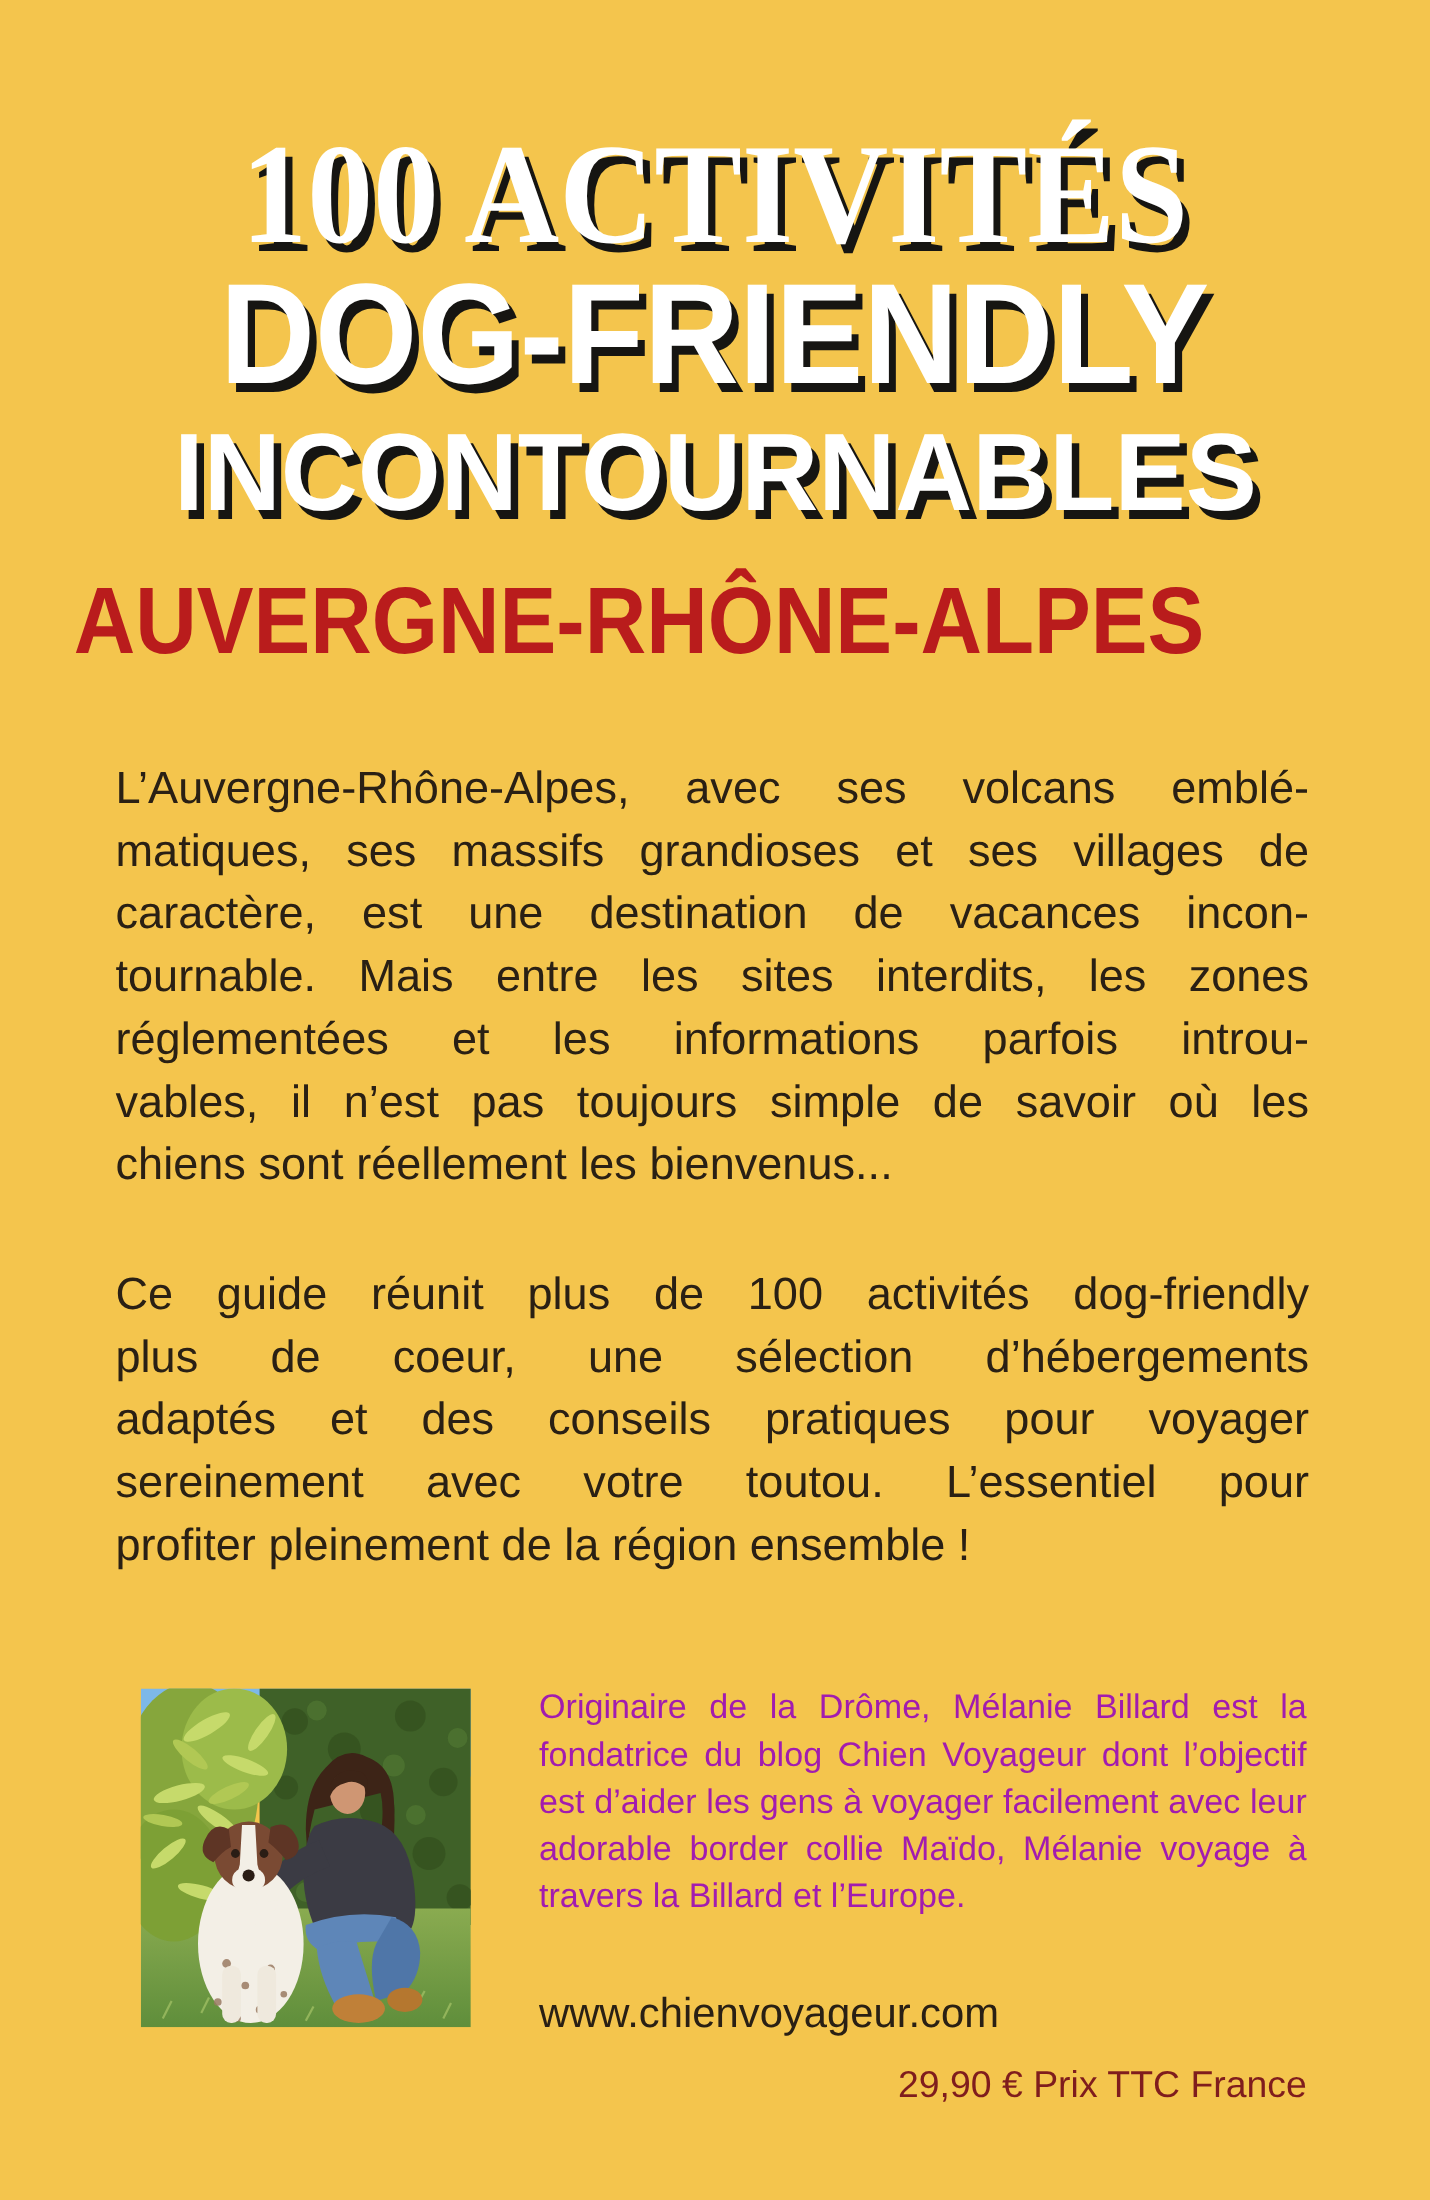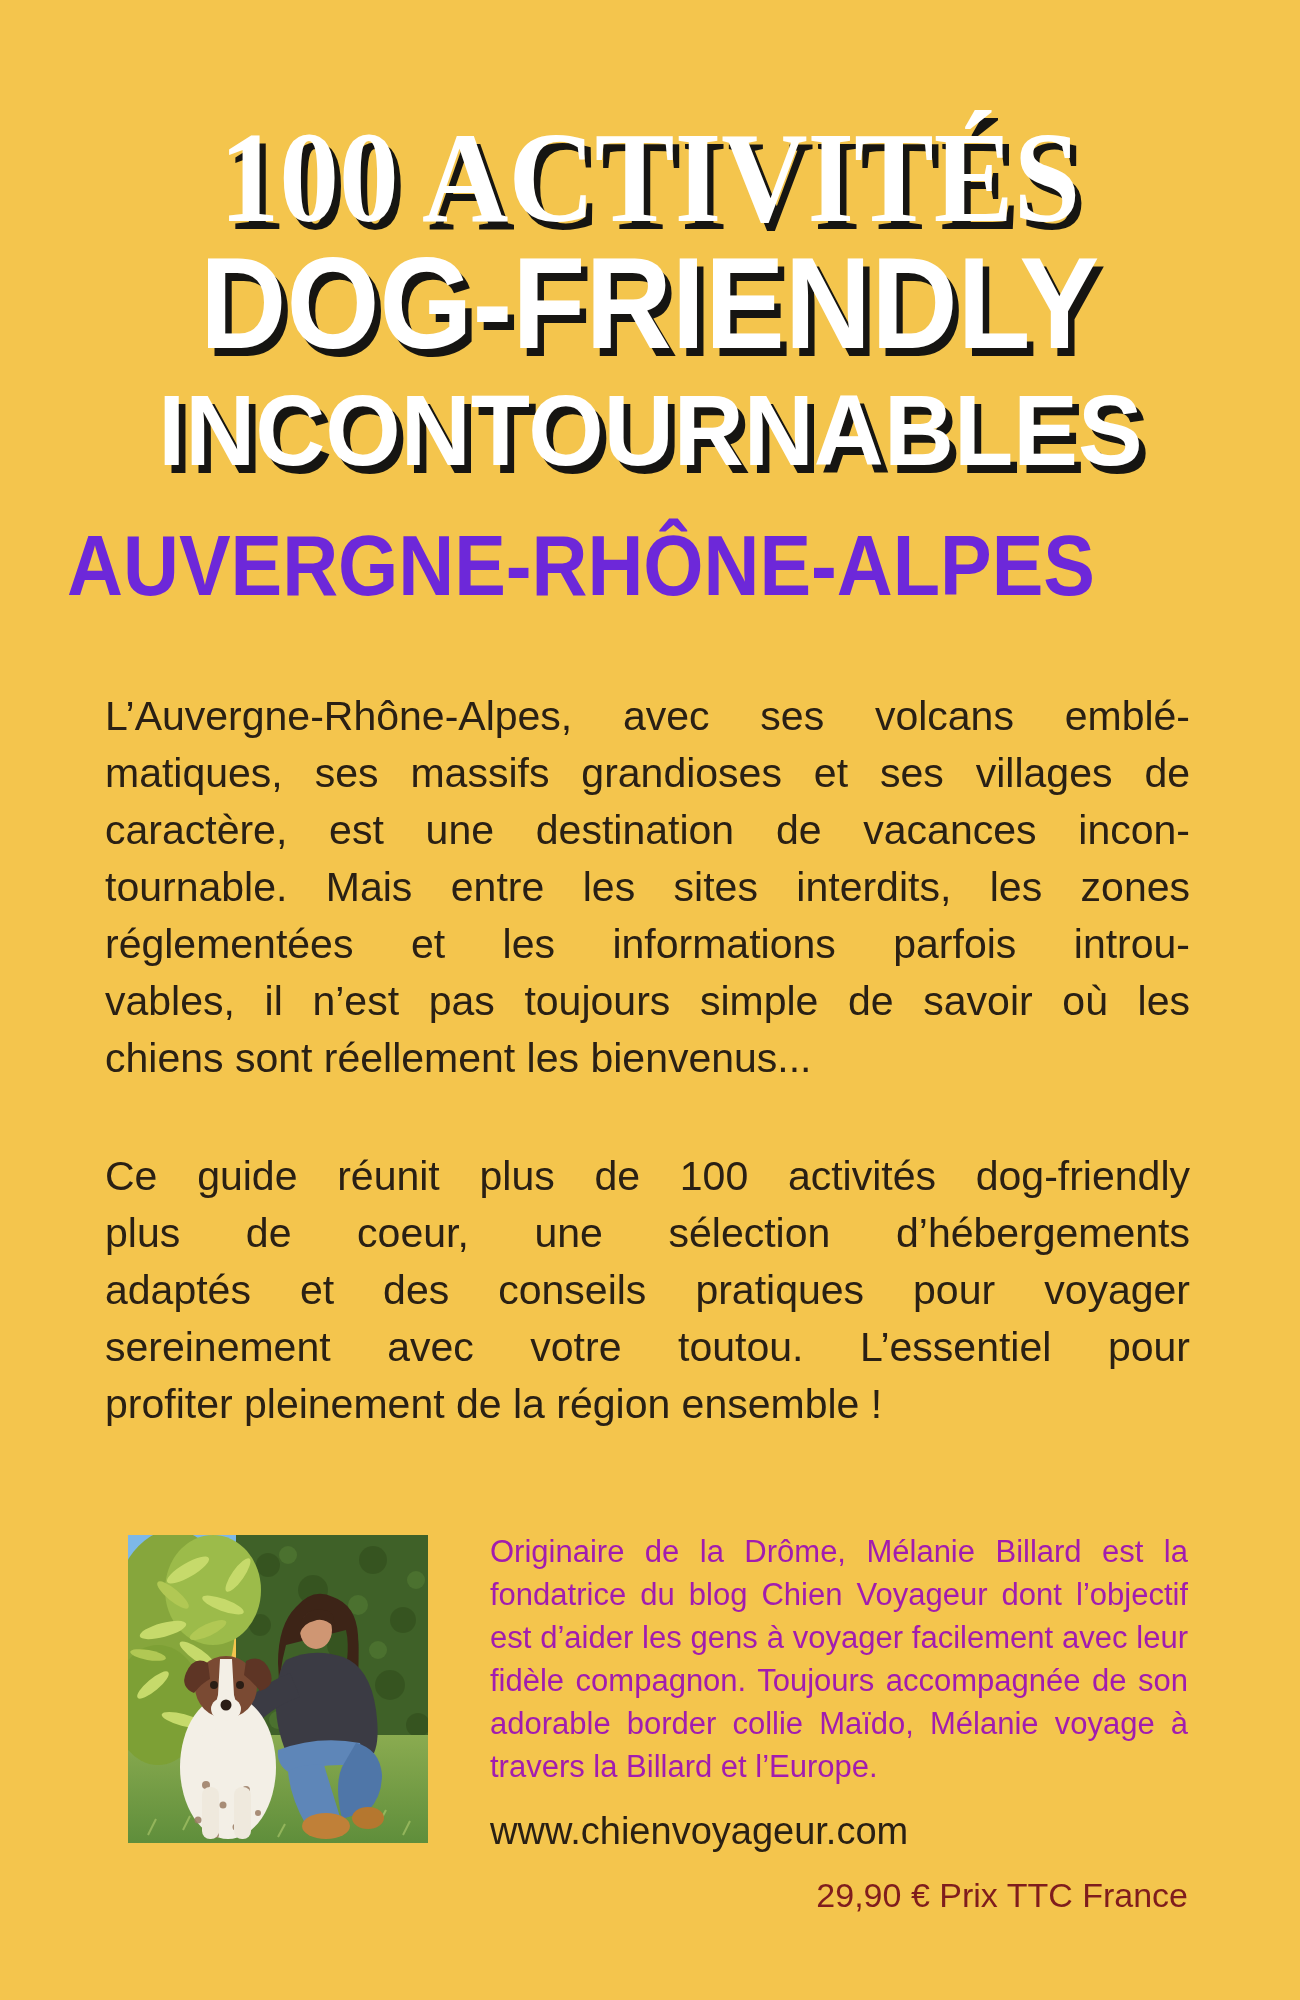--- a/index.html
+++ b/index.html
@@ -25,21 +25,21 @@
   }
   #title1{top:112px;font-size:130px;font-family:Liberation Serif, serif;}
   #title1 .squeeze{transform:scaleX(0.92);}
   #title2{top:238px;font-size:130px;}
   #title2 .squeeze{transform:scaleX(0.92);}
   #title3{top:380px;font-size:100px;}
   #title3 .squeeze{transform:scaleX(0.97);}
   #subtitle{
     position:absolute;left:0;top:522px;width:1161px;
     text-align:center;white-space:nowrap;
-    font-weight:bold;font-size:86px;line-height:1;color:#6d28d9;
+    font-weight:bold;font-size:86px;line-height:1;color:#b91c1c;
   }
   #subtitle .squeeze{display:inline-block;transform:scaleX(0.90);transform-origin:50% 50%;}
   
   .para{
     position:absolute;left:105px;width:1085px;
     font-size:41px;line-height:57px;
     color:#2A2014;
   }
   #para1{top:688px;}
   #para2{top:1120px;margin-top:28px;}
@@ -202,21 +202,20 @@
       <path d="M70 190 Q92 200 126 192 Q120 214 98 216 Q76 212 70 190 Z" fill="#f3efe6"></path>
       <rect x="74" y="252" width="17" height="52" rx="8" fill="#efe9dd"></rect>
       <rect x="106" y="252" width="17" height="52" rx="8" fill="#efe9dd"></rect>
     </g>
   </svg>
 
   <div id="bio">
     <div class="jline">Originaire de la Drôme, Mélanie Billard est la</div>
     <div class="jline">fondatrice du blog Chien Voyageur dont l’objectif</div>
     <div class="jline">est d’aider les gens à voyager facilement avec leur</div>
-    <div class="jline">fidèle compagnon. Toujours accompagnée de son</div>
     <div class="jline">adorable border collie Maïdo, Mélanie voyage à</div>
     <div class="jline last">travers la Billard et l’Europe.</div>
   </div>
 
   <div id="website">www.chienvoyageur.com</div>
 
   <div id="price">29,90 € Prix TTC France</div>
 
 </div>
 

